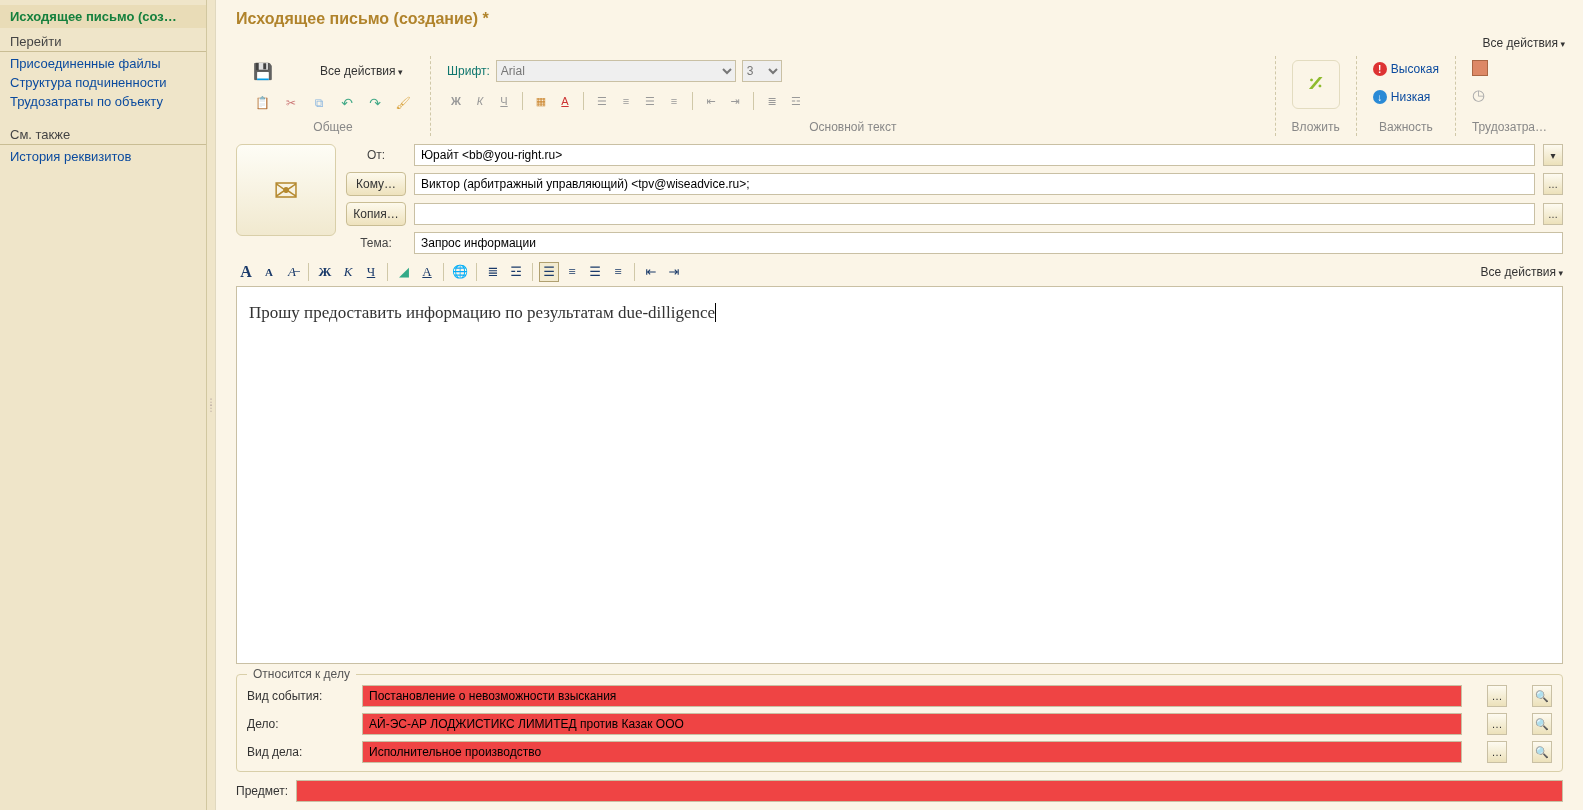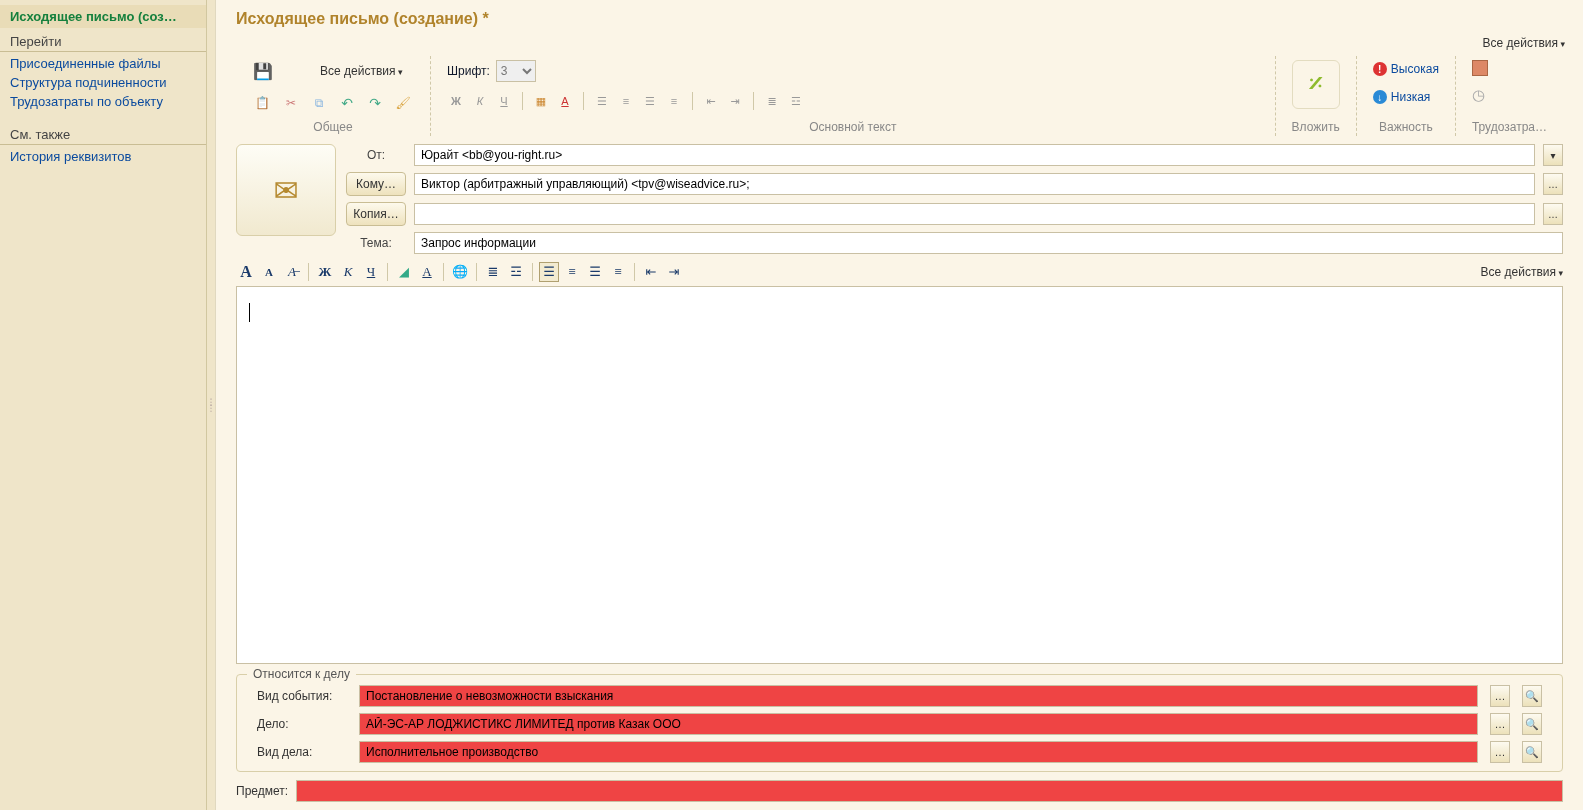--- a/index.html
+++ b/index.html
@@ -225,32 +225,32 @@
     overflow: auto;
     min-height: 260px;
   }
   .editor .cursor { border-right:1px solid #000; animation: blink 1s infinite; }
   @keyframes blink { 50% { border-color: transparent; } }
   
   .fs {
     margin: 10px 20px 4px;
     border: 1px solid #d9cfa9;
     border-radius: 4px;
-    padding: 10px 20px 8px;
+    padding: 10px 10px 8px;
     position: relative;
   }
   .fs-legend {
     position: absolute;
     top: -8px; left: 10px;
     background: #fbf5e7;
     padding: 0 6px;
     font-size: 12px;
     color: #555;
   }
-  .fs-row { display:flex; align-items:center; gap:12px; margin-bottom:6px; }
+  .fs-row { display:flex; align-items:center; gap:25px; margin-bottom:6px; }
   .fs-lbl { width:90px; font-size:12px; color:#333; }
   .fs-input { flex:1; height:22px; border:1px solid #c9c0a4;background:#ef4444; padding:2px 6px;font-size:12px; }
   .sq-btn {
     width:20px;height:22px;border:1px solid #c9c0a4;
     background:linear-gradient(#fdfaf0,#ece1ba);
     font-size:11px;cursor:pointer;
     display:inline-flex;align-items:center;justify-content:center;
   }
   .bottom-row { display:flex; align-items:center; gap:8px; padding: 4px 20px 8px; }
 </style>
@@ -298,21 +298,24 @@
           <span class="ico-btn green-ico">↷</span>
           <span class="ico-btn" style="color:#d9a23d">🖌</span>
         </div>
       </div>
       <div class="rib-label">Общее</div>
     </div>
 
     <div class="rib-group" style="flex:1">
       <div class="rib-rows">
         <div class="rib-row">
-          <span style="color:#0f172a">Шрифт:</span>
+          <span style="color:#0f766e">Шрифт:</span>
+          <select class="font-sel">
+            <option>Arial</option>
+          </select>
           <select class="size-sel">
             <option>3</option>
           </select>
         </div>
         <div class="rib-row">
           <span class="mini-ico">
               <b>Ж</b>
             </span>
           <span class="mini-ico">
               <i>К</i>
@@ -433,21 +436,21 @@
     <span class="tb-btn">≡</span>
     <span class="tb-btn">☰</span>
     <span class="tb-btn">≡</span>
     <span class="tb-sep"></span>
     <span class="tb-btn">⇤</span>
     <span class="tb-btn">⇥</span>
     <span class="tb-actions-right link-actions"><span>Все действия</span><span class="caret"></span></span>
   </div>
 
   <div class="editor">
-    <span class="cursor"></span>
+    <span>Прошу предоставить информацию по результатам due-dilligence</span><span class="cursor"></span>
   </div>
 
   <div class="fs">
     <div class="fs-legend">Относится к делу</div>
     <div class="fs-row">
       <div class="fs-lbl">Вид события:</div>
       <input class="fs-input" value="Постановление о невозможности взыскания" style="">
       <span class="sq-btn">…</span>
       <span class="sq-btn">🔍</span>
     </div>

